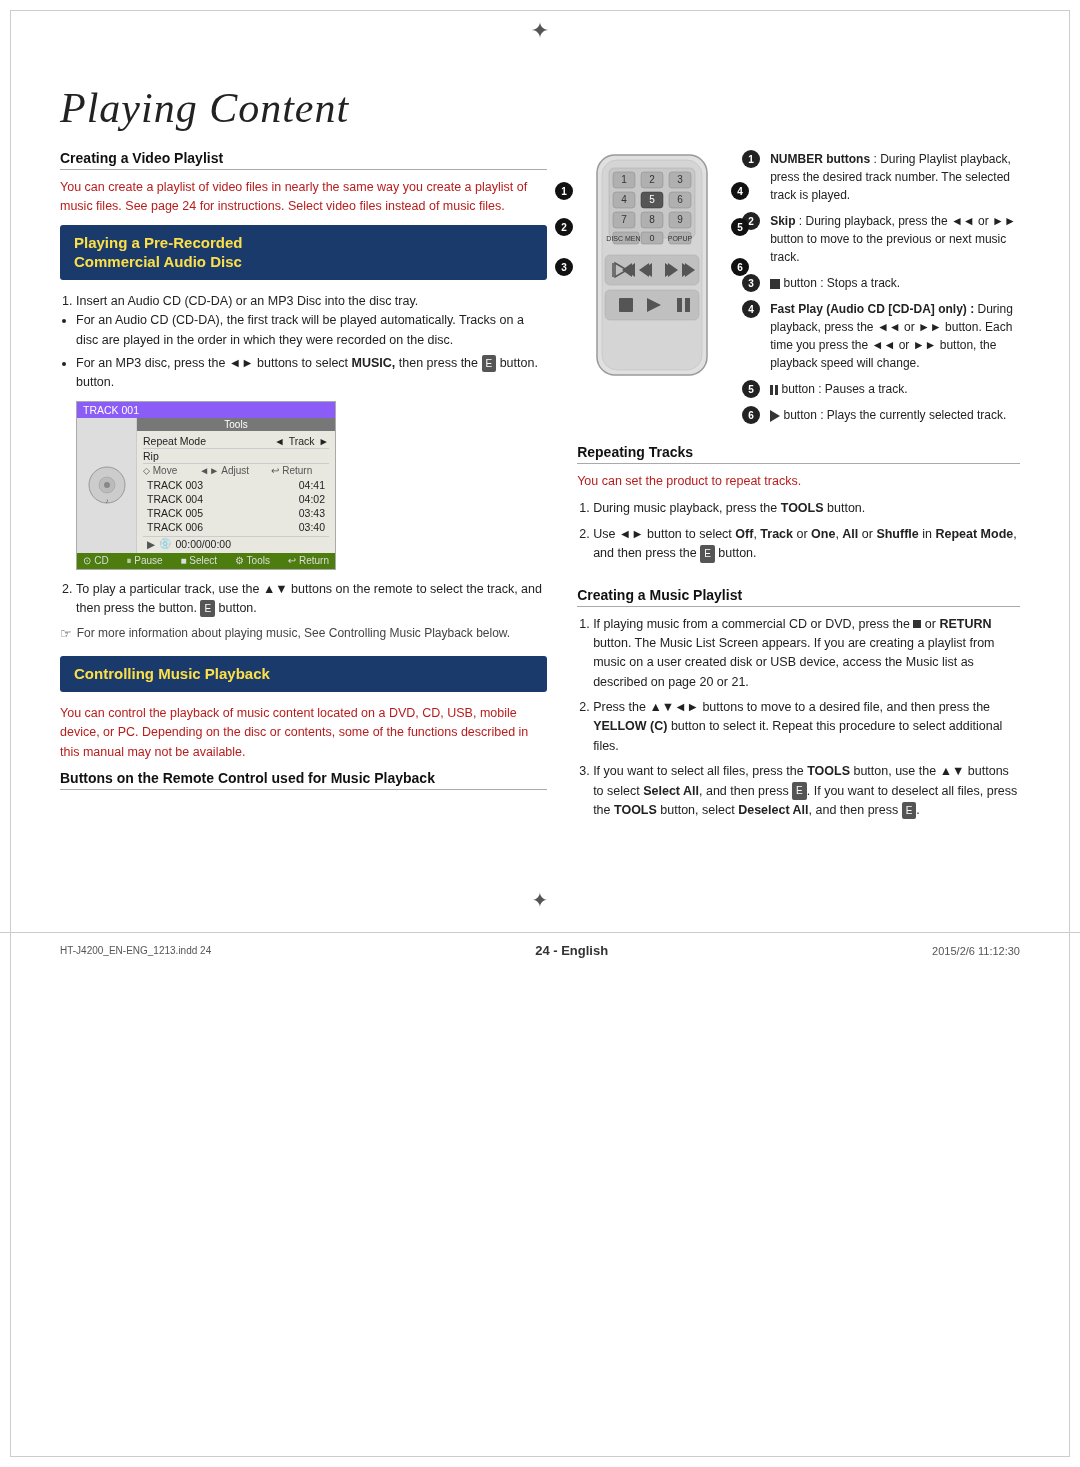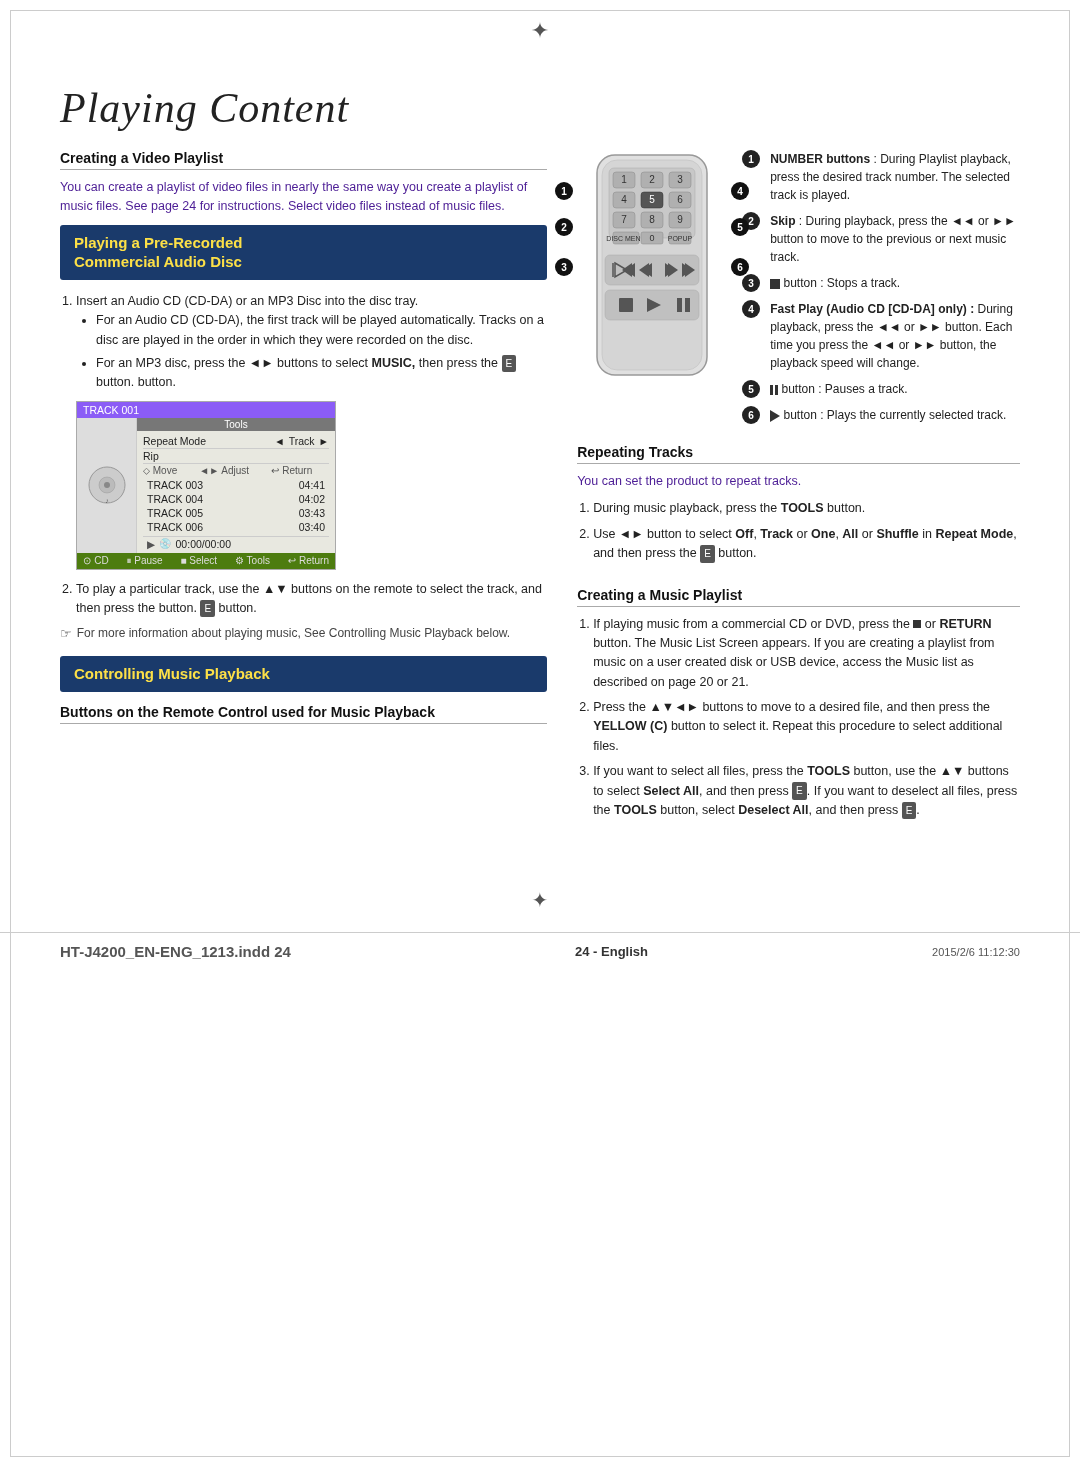--- a/index.html
+++ b/index.html
@@ -68,38 +68,37 @@
 
     .highlight-box .hb-title {
       font-size: 15px;
       font-weight: bold;
       line-height: 1.3;
     }
 
     .body-text {
       font-size: 12.5px;
       line-height: 1.55;
-      color: #4c1d95;
+      color: #b91c1c;
       margin-bottom: 8px;
     }
 
     .numbered-list {
       margin-left: 16px;
       margin-bottom: 8px;
     }
 
     .numbered-list li {
       font-size: 12.5px;
       line-height: 1.55;
       margin-bottom: 6px;
       list-style: decimal;
     }
 
     .bullet-list {
-      margin-left: 20px;
       margin-bottom: 6px;
     }
 
     .bullet-list li {
       font-size: 12.5px;
       line-height: 1.55;
       margin-bottom: 4px;
       list-style: disc;
     }
 
@@ -259,23 +258,22 @@
     .page-footer {
       display: flex;
       justify-content: space-between;
       align-items: center;
       padding: 10px 60px;
       border-top: 1px solid #ccc;
       margin-top: 20px;
     }
 
     .footer-left {
-      font-size: 15px;
+      font-size: 10px;
       color: #555;
-      font-weight: bold;
     }
 
     .footer-center {
       font-size: 13px;
       color: #333;
       font-weight: bold;
     }
 
     .footer-right {
       font-size: 11px;
@@ -413,20 +411,21 @@
         <span>For more information about playing music, See Controlling Music Playback below.</span>
       </div>
 
       <br>
 
       
       <div class="highlight-box">
         <div class="hb-title">Controlling Music Playback</div>
       </div>
 
+      <p class="body-text">You can control the playback of music content located on a DVD, CD, USB, mobile device, or PC. Depending on the disc or contents, some of the functions described in this manual may not be available.</p>
 
       <div class="section-heading">Buttons on the Remote Control used for Music Playback</div>
 
     </div>
 
     <div class="col-right">
 
       
       <div class="right-top">
 

